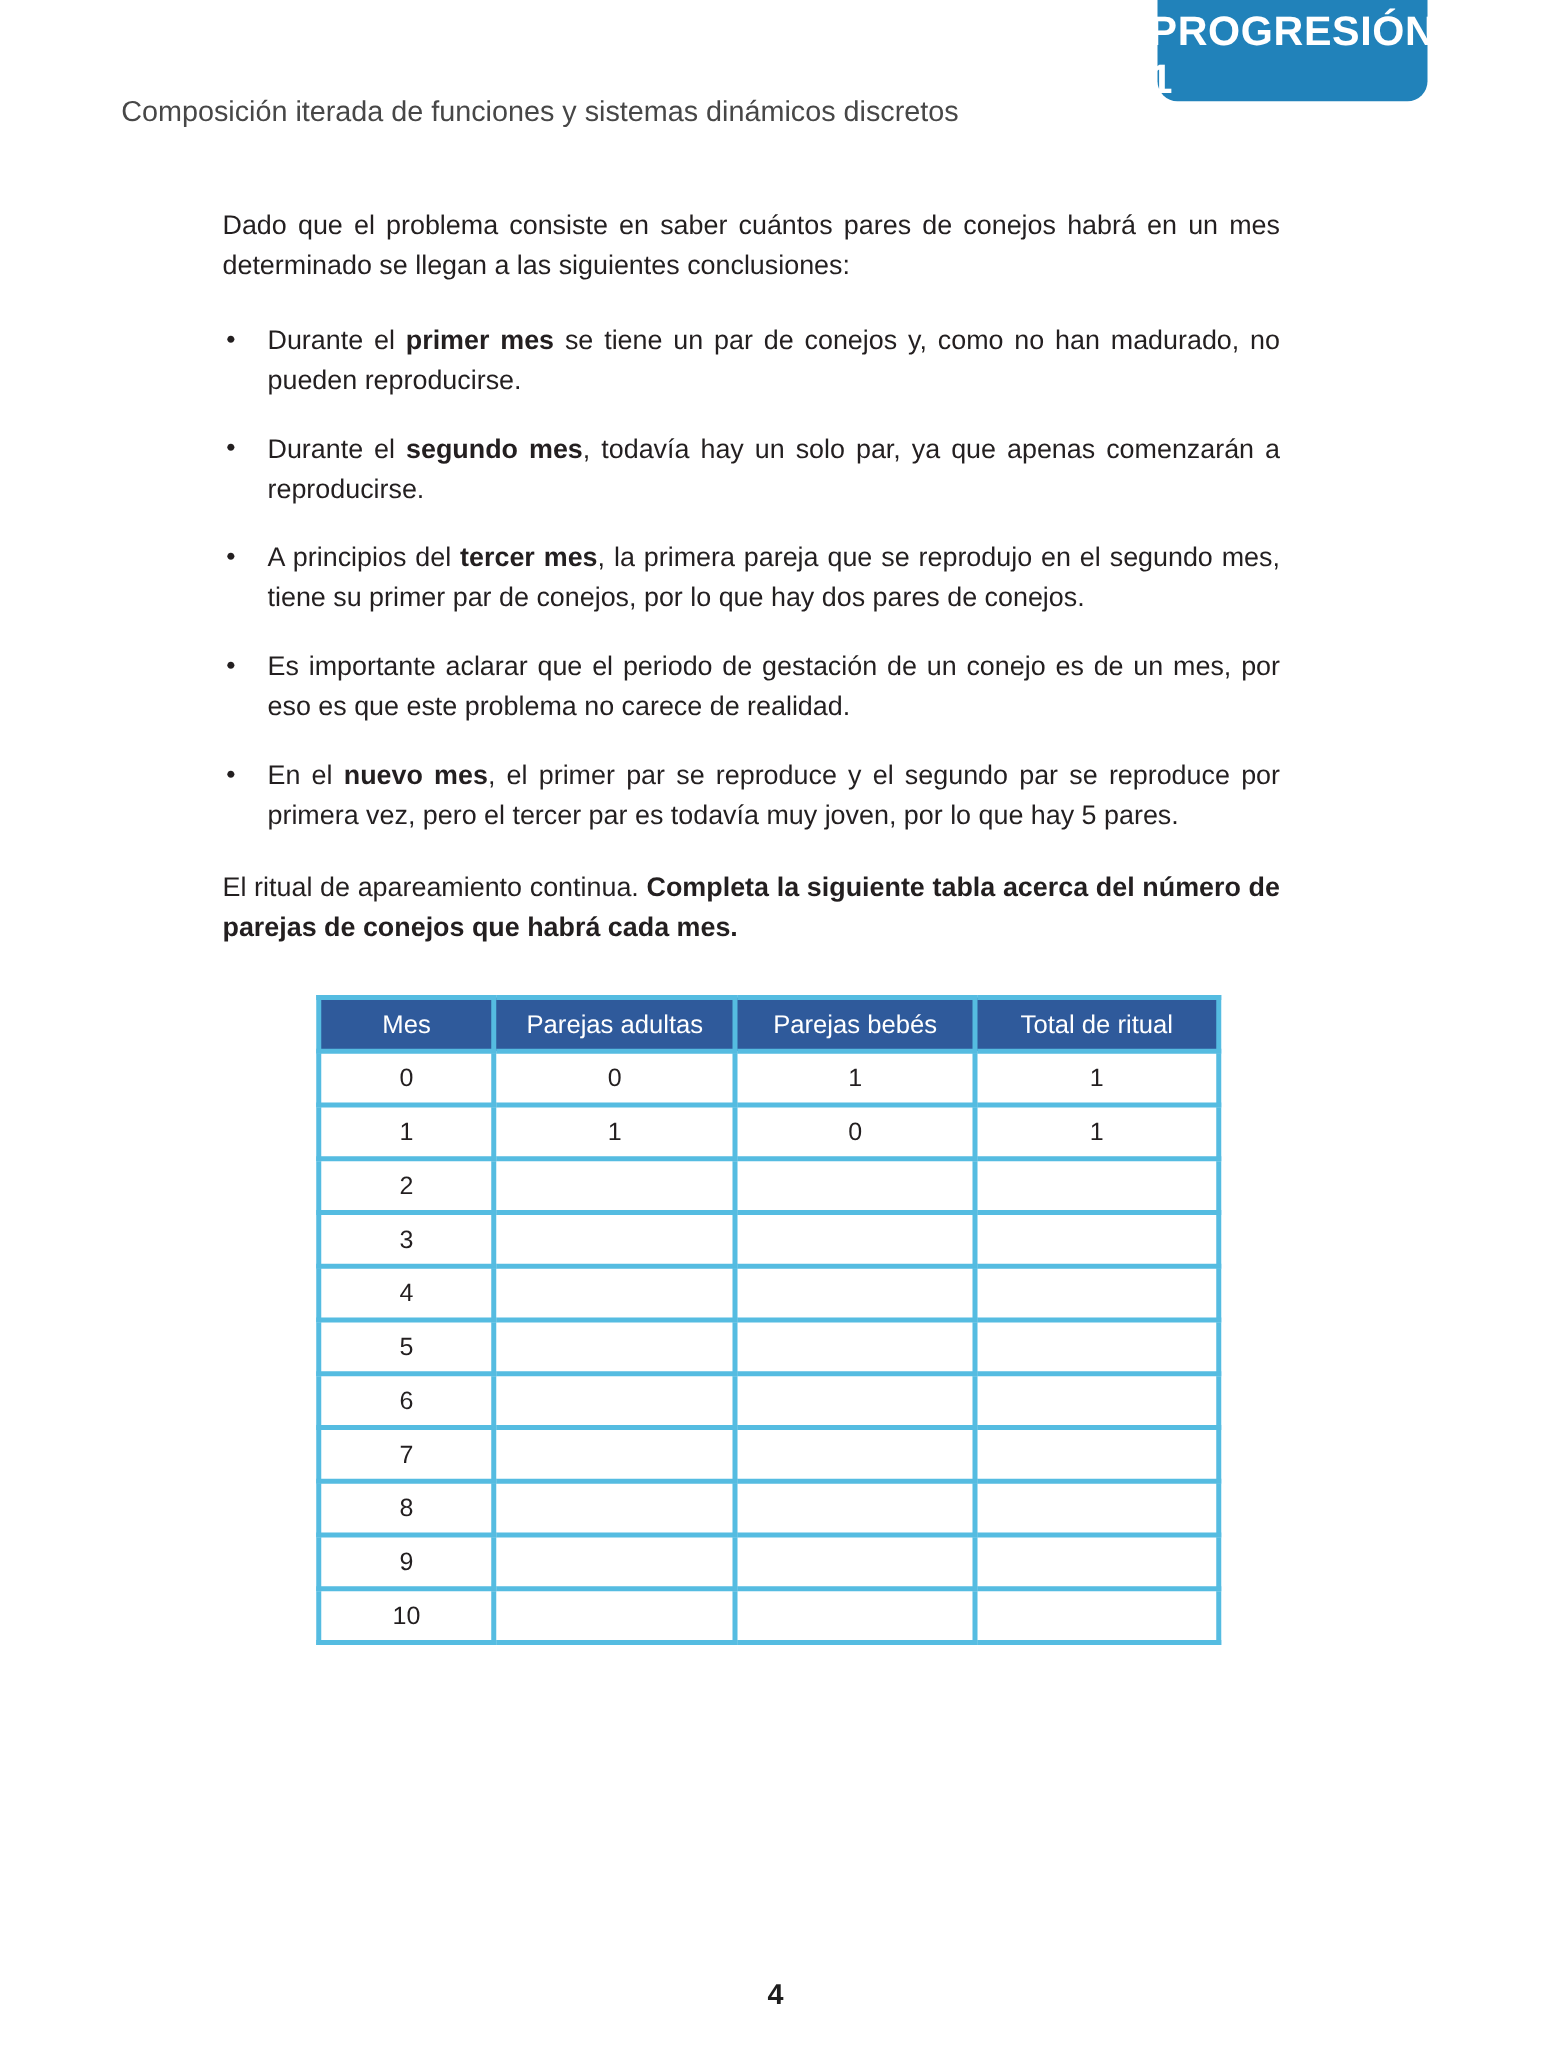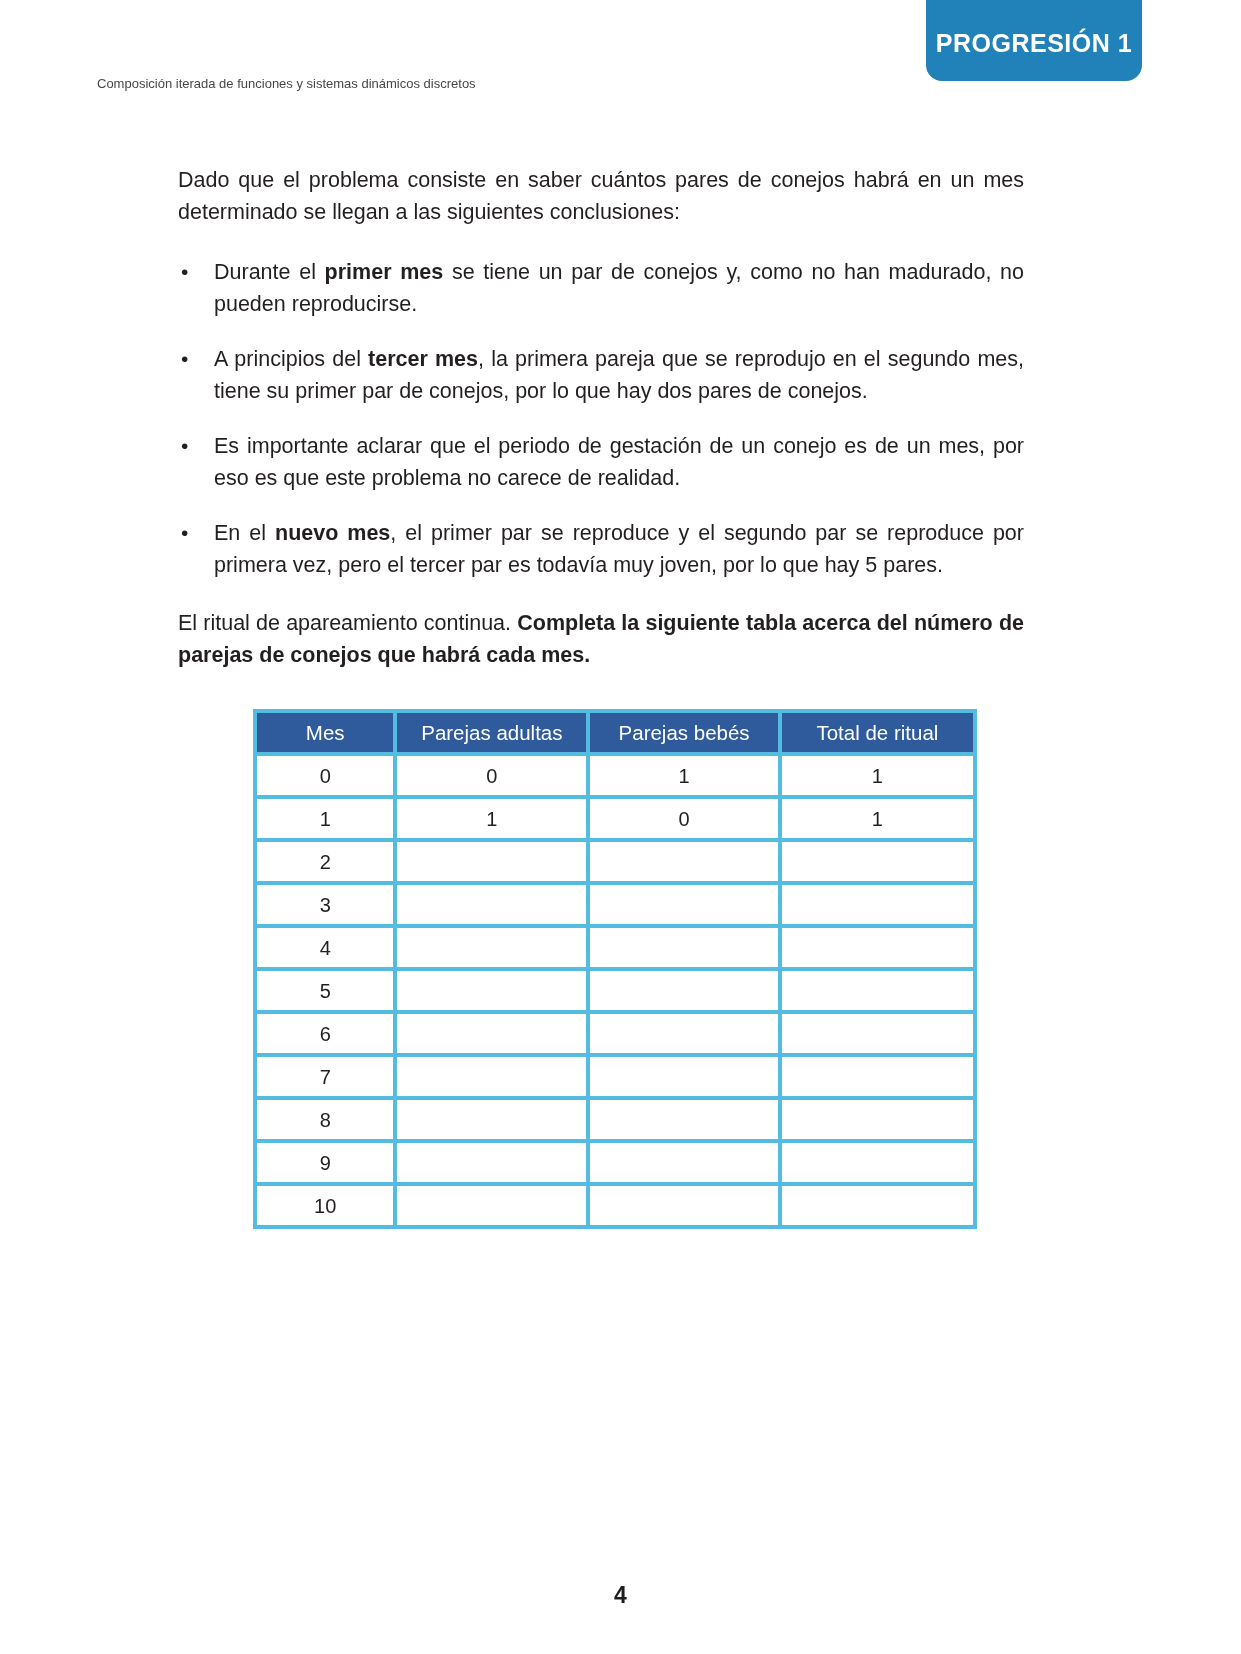--- a/index.html
+++ b/index.html
@@ -24,27 +24,27 @@
     top:0; left:926px;
     width:216px; height:81px;
     background:var(--badge-blue);
     border-radius:0 0 16px 16px;
     display:flex; align-items:center; justify-content:center;
     padding-top:6px;
   }
   .badge span{
     color:#ffffff;
     font-weight:bold;
-    font-size:25px;
+    font-size:33px;
     letter-spacing:0.5px;
   }
   .running-head{
     position:absolute;
     top:76px; left:97px;
-    font-size:13px;
+    font-size:23px;
     color:var(--head-gray);
   }
   .content{
     position:absolute;
     top:164px; left:178px;
     width:846px;
     color:var(--text-dark);
     font-size:21.5px;
     line-height:32px;
     text-align:justify;
@@ -114,20 +114,21 @@
   </div>
 
   <div class="running-head">Composición iterada de funciones y sistemas dinámicos discretos</div>
 
   <div class="content">
 
     <p class="intro">Dado que el problema consiste en saber cuántos pares de conejos habrá en un mes determinado se llegan a las siguientes conclusiones:</p>
 
     <ul class="conclusions">
       <li><span>Durante el </span><b>primer mes</b><span> se tiene un par de conejos y, como no han madurado, no pueden reproducirse.</span></li>
+      <li><span>Durante el </span><b>segundo mes</b><span>, todavía hay un solo par, ya que apenas comenzarán a reproducirse.</span></li>
       <li><span>A principios del </span><b>tercer mes</b><span>, la primera pareja que se reprodujo en el segundo mes, tiene su primer par de conejos, por lo que hay dos pares de conejos.</span></li>
       <li><span>Es importante aclarar que el periodo de gestación de un conejo es de un mes, por eso es que este problema no carece de realidad.</span><b></b><span></span></li>
       <li><span>En el </span><b>nuevo mes</b><span>, el primer par se reproduce y el segundo par se reproduce por primera vez, pero el tercer par es todavía muy joven, por lo que hay 5 pares.</span></li>
     </ul>
 
     <p class="closing"><span>El ritual de apareamiento continua. </span><b>Completa la siguiente tabla acerca del número de parejas de conejos que habrá cada mes.</b></p>
 
     <table class="rabbit">
       <thead>
           <tr>

